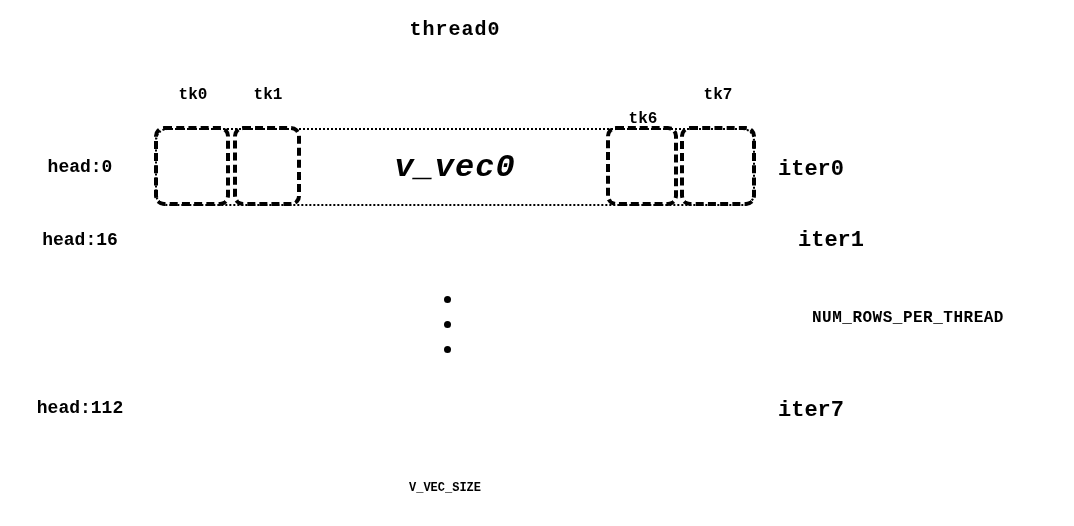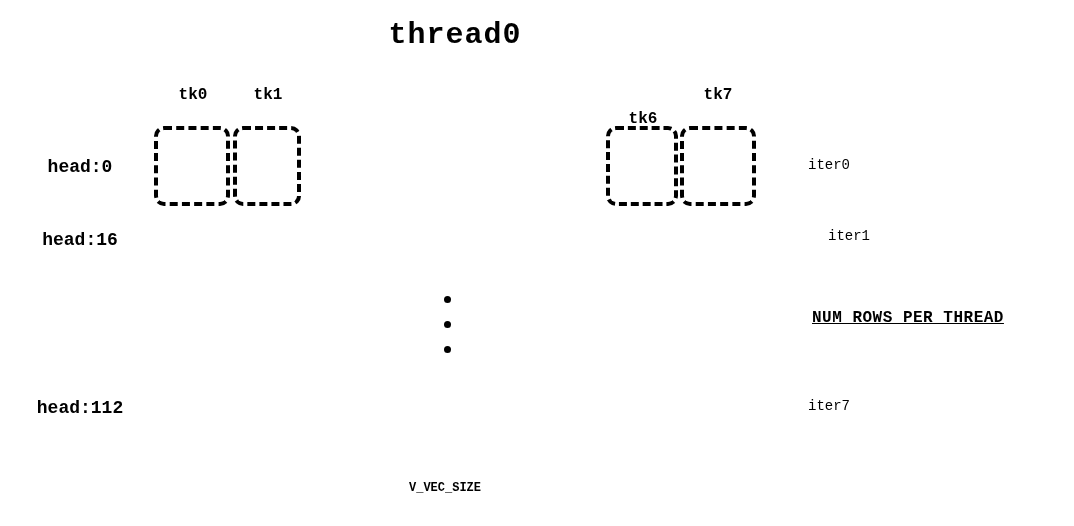--- a/index.html
+++ b/index.html
@@ -6,21 +6,21 @@
   .canvas{
     position:relative;
     width:1074px;height:526px;
     background:#ffffff;
     font-family:"Liberation Mono","DejaVu Sans Mono",monospace;
     color:#000;
     overflow:hidden;
   }
   .title{
     position:absolute;left:255px;top:18px;width:400px;
-    text-align:center;font-size:30px;font-weight:bold;
+    text-align:center;font-size:20px;font-weight:bold;
     letter-spacing:1px;
   }
   .tk-label{
     position:absolute;top:86px;width:60px;
     text-align:center;font-size:16px;font-weight:bold;
   }
   .row{
     position:absolute;left:155px;width:600px;
     border:2px dotted #000;border-radius:12px;
     box-sizing:border-box;
@@ -43,29 +43,29 @@
   .tk-box-6{left:606px;width:72px;}
   .tk-box-7{left:680px;width:76px;}
   .head-label{
     position:absolute;left:25px;width:110px;
     text-align:center;font-size:18px;font-weight:bold;
   }
   .head-0{top:157px;}
   .head-1{top:230px;}
   .head-2{top:398px;}
   .iter-label{
-    position:absolute;left:808px;
-    font-size:14px;font-weight:normal;
+    position:absolute;left:778px;
+    font-size:22px;font-weight:bold;
   }
   .iter-0{top:157px;}
   .iter-1{top:228px;margin-left:20px;}
   .iter-2{top:398px;}
   .annot-right{
     position:absolute;left:812px;top:309px;
-    font-size:16px;font-weight:bold;letter-spacing:.5px;text-decoration:underline;
+    font-size:16px;font-weight:bold;letter-spacing:.5px;
   }
   .annot-bottom{
     position:absolute;left:345px;top:481px;width:200px;
     text-align:center;font-size:12px;font-weight:bold;
   }
   .dots{
     position:absolute;left:444px;top:296px;
     display:flex;flex-direction:column;gap:18px;align-items:center;
   }
   .dot{width:7px;height:7px;border-radius:50%;background:#000;}
@@ -75,20 +75,23 @@
 
 <div class="canvas">
 
   <div class="title">thread0</div>
 
   <div class="tk-label" style="left:163px;">tk0</div>
   <div class="tk-label" style="left:238px;">tk1</div>
   <div class="tk-label" style="left:613px;margin-top:24px;">tk6</div>
   <div class="tk-label" style="left:688px;">tk7</div>
 
+  <div class="row row-0">
+    <div class="vec-label">v_vec0</div>
+  </div>
 
   <div class="tk-box tk-box-0"></div>
   <div class="tk-box tk-box-1"></div>
   <div class="tk-box tk-box-6"></div>
   <div class="tk-box tk-box-7"></div>
 
   <div class="head-label head-0">head:0</div>
   <div class="head-label head-1">head:16</div>
   <div class="head-label head-2">head:112</div>
 

